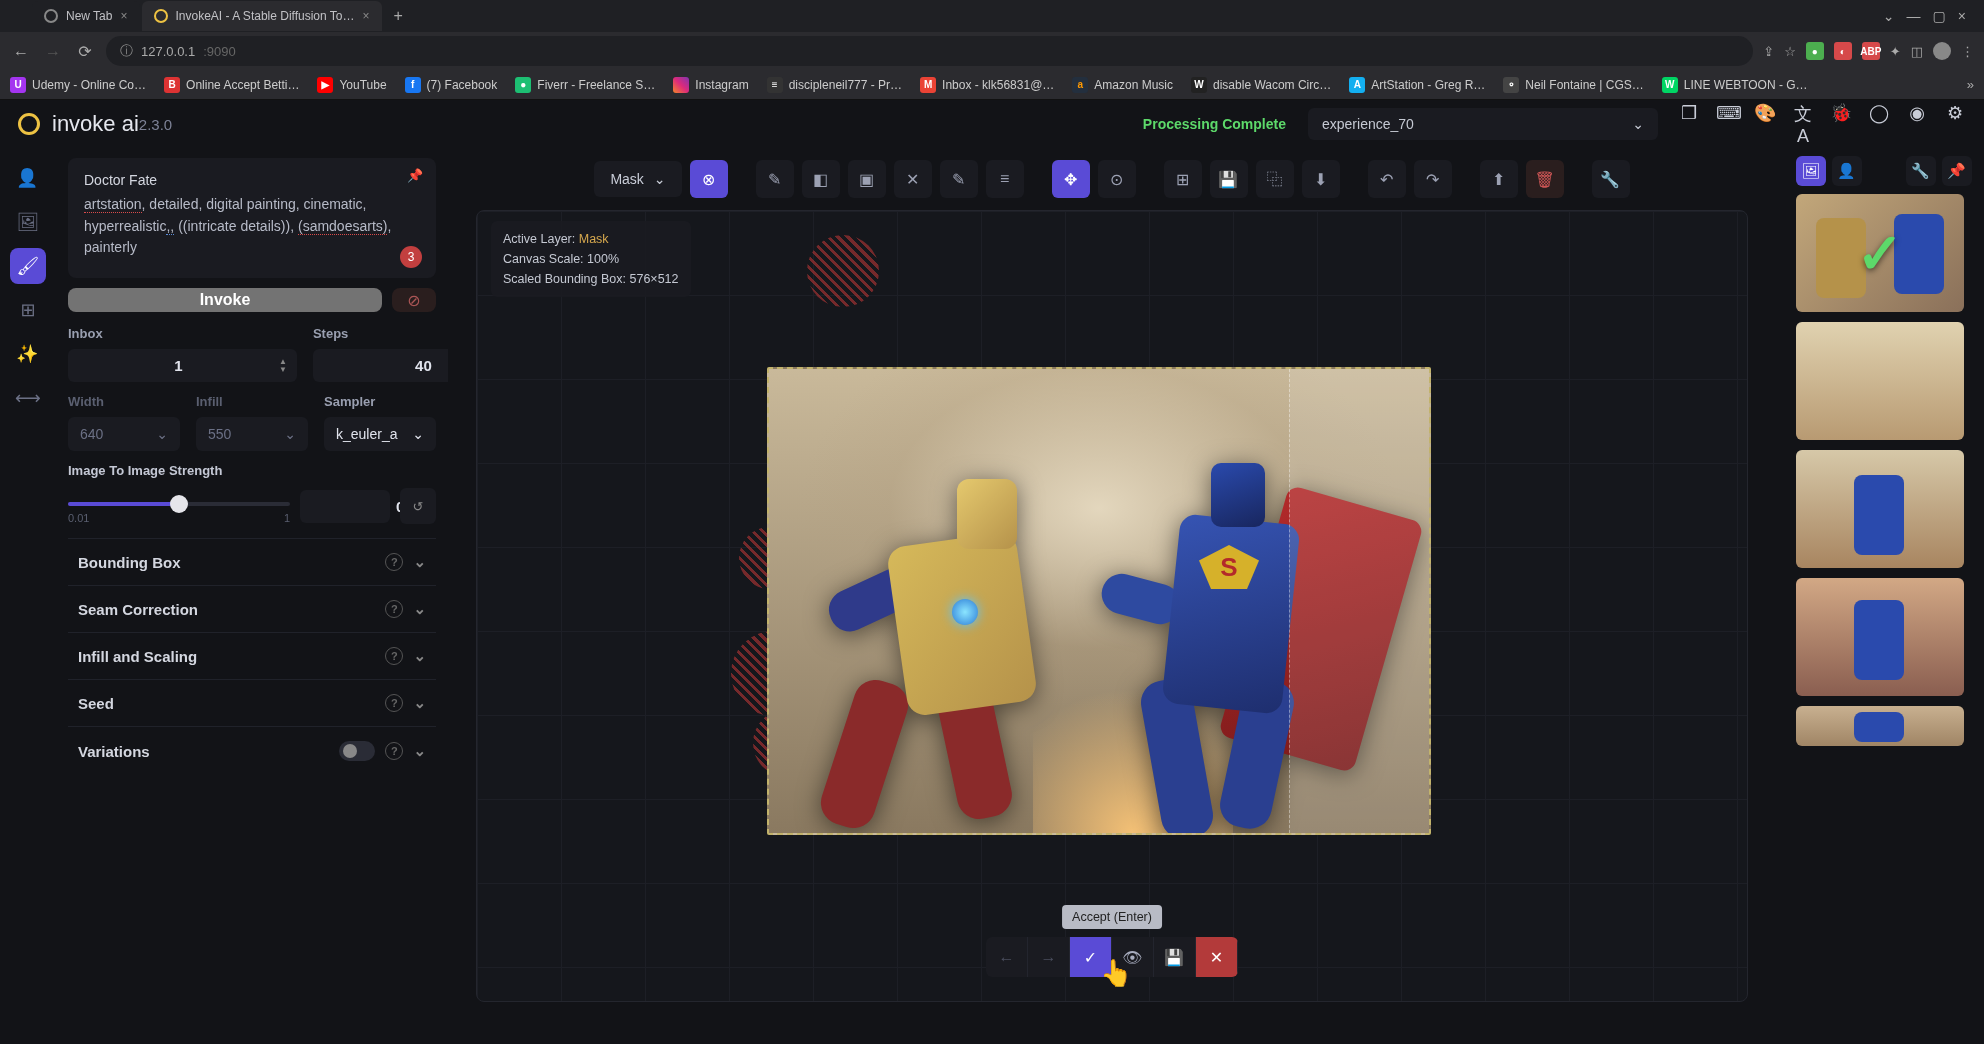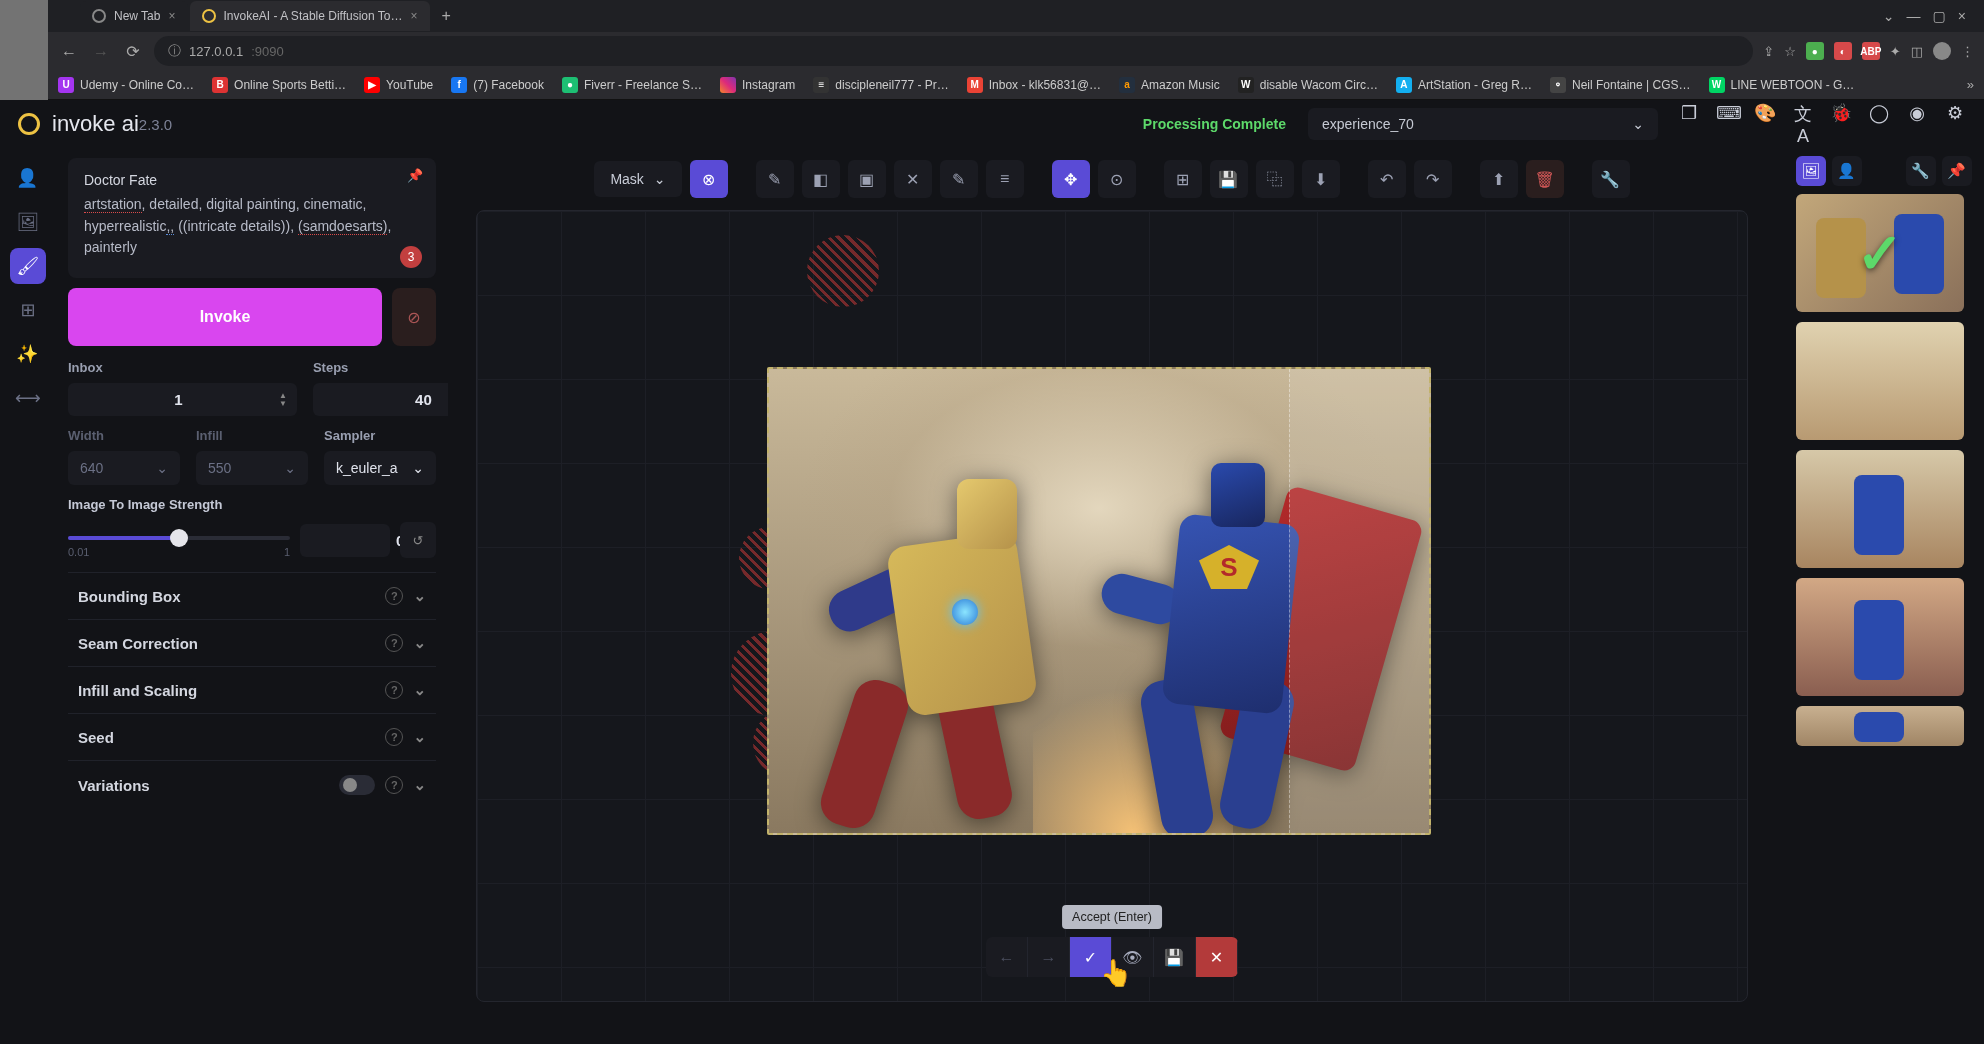--- a/index.html
+++ b/index.html
@@ -1,19 +1,19 @@
 <!DOCTYPE html>
 <html><head>
 <meta charset="utf-8">
 <style>
 * { margin:0; padding:0; box-sizing:border-box; }
 body { background:#121317; color:#c5c9d3; font-family:-apple-system,Segoe UI,sans-serif; font-size:13px; overflow:hidden; width:1984px; height:1044px; }
 
 
-.browser-chrome { background:#737373;padding-left:48px; }
+.browser-chrome { background:#000000; }
 .tab-strip { display:flex; align-items:center; height:32px; background:#1f2024; padding:0 8px; }
 .tab-strip::before { content:""; width:24px; }
 .tab { display:flex; align-items:center; gap:8px; padding:0 12px; height:30px; border-radius:6px 6px 0 0; background:#2b2b2f; color:#c1c1c5; font-size:12px; margin-right:2px; }
 .tab.inactive { background:#1f2024; }
 .tab-favicon { width:14px; height:14px; border:2px solid #888; border-radius:50%; }
 .tab-close { color:#888; }
 .tab-new { color:#aaa; padding:0 10px; font-size:16px; }
 .window-controls { margin-left:auto; display:flex; gap:12px; color:#aaa; font-size:14px; padding-right:10px; }
 .url-bar { display:flex; align-items:center; height:38px; padding:0 10px; gap:10px; background:#2b2b2f; }
 .nav-btn { color:#aaa; font-size:16px; width:22px; text-align:center; }
@@ -49,21 +49,21 @@
 .prompt-title { color:#d4d7e0; font-size:14px; margin-bottom:6px; }
 .prompt-text { color:#b7bbc8; font-size:14px; line-height:1.55; }
 .ul-red { border-bottom:1px dotted #d94b4b; }
 .ul-blue { border-bottom:1px dotted #5a8bd6; }
 .prompt-badge { position:absolute; right:14px; bottom:10px; width:22px; height:22px; border-radius:11px; background:#c23f3f; color:#fff; font-size:12px; display:flex; align-items:center; justify-content:center; }
 .pin { position:absolute; right:12px; top:10px; color:#555; font-size:13px; }
 .neg-box { position:relative; background:#1a1b21; border-radius:8px; padding:10px 12px; font-size:14px; color:#9da2b3; line-height:1.5; margin-bottom:12px; max-height:80px; overflow:hidden; }
 .neg-scroll { position:absolute; right:2px; top:6px; width:6px; height:16px; background:#5a4bd6; border-radius:3px; }
 .neg-scroll2 { position:absolute; right:2px; bottom:6px; width:6px; height:6px; background:#3a3c48; border-radius:3px; }
 .invoke-row { display:flex; gap:10px; margin-bottom:14px; }
-.invoke-btn { flex:1; background:#d946ef; color:#fff; border:none; border-radius:8px; padding:20px; font-size:16px; font-weight:600; }
+.invoke-btn { flex:1; background:#737373; color:#fff; border:none; border-radius:8px; padding:3px; font-size:16px; font-weight:600; }
 .cancel-btn { width:44px; background:#2a1e1e; border:none; border-radius:8px; color:#a55; font-size:16px; }
 .param-row { display:flex; gap:16px; margin-bottom:12px; }
 .param { flex:1; }
 .param label { display:block; font-size:13px; color:#999fb0; font-weight:600; margin-bottom:8px; }
 .param label.dim { color:#5a5f70; }
 .spinbox { display:flex; align-items:center; background:#1a1b21; border-radius:6px; padding:8px 10px; }
 .spinbox input { flex:1; background:none; border:none; color:#e0e3ec; font-size:15px; text-align:center; font-weight:600; outline:none; }
 .spin { display:flex; flex-direction:column; color:#888; font-size:8px; line-height:8px; }
 .selectbox { display:flex; align-items:center; justify-content:space-between; background:#1a1b21; border-radius:6px; padding:9px 12px; color:#e0e3ec; font-size:14px; font-weight:500; }
 .selectbox.dim { color:#6b7085; }
@@ -188,21 +188,21 @@
       <span>⋮</span>
     </div>
   </div>
   <div class="bookmarks">
     <div class="bookmark">
         <span class="bm-icon" style="background:#a435f0;color:#fff">U</span>
         <span>Udemy - Online Co…</span>
       </div>
     <div class="bookmark">
         <span class="bm-icon" style="background:#d33;color:#fff">B</span>
-        <span>Online Sports Betti…</span>
+        <span>Online Accept Betti…</span>
       </div>
     <div class="bookmark">
         <span class="bm-icon" style="background:#ff0000;color:#fff">▶</span>
         <span>YouTube</span>
       </div>
     <div class="bookmark">
         <span class="bm-icon" style="background:#1877f2;color:#fff">f</span>
         <span>(7) Facebook</span>
       </div>
     <div class="bookmark">
@@ -398,20 +398,25 @@
       <div style="width:12px"></div>
       <div class="tbtn">↶</div>
       <div class="tbtn">↷</div>
       <div style="width:12px"></div>
       <div class="tbtn">⬆</div>
       <div class="tbtn danger">🗑</div>
       <div style="width:12px"></div>
       <div class="tbtn">🔧</div>
     </div>
     <div class="canvas-wrap">
+      <div class="canvas-info">
+        <div><span>Active Layer: </span><span class="layer">Mask</span></div>
+        <div>Canvas Scale: 100%</div>
+        <div>Scaled Bounding Box: 576×512</div>
+      </div>
       <div class="mask-circle m1"></div>
       <div class="mask-circle m2"></div>
       <div class="mask-circle m3"></div>
       <div class="mask-circle m4"></div>
       <div class="mask-circle m5"></div>
       <div class="canvas-image">
         <div class="clouds"></div>
         <div class="ground-glow"></div>
         <div class="hero left">
           <div class="body hl-leg1"></div>

